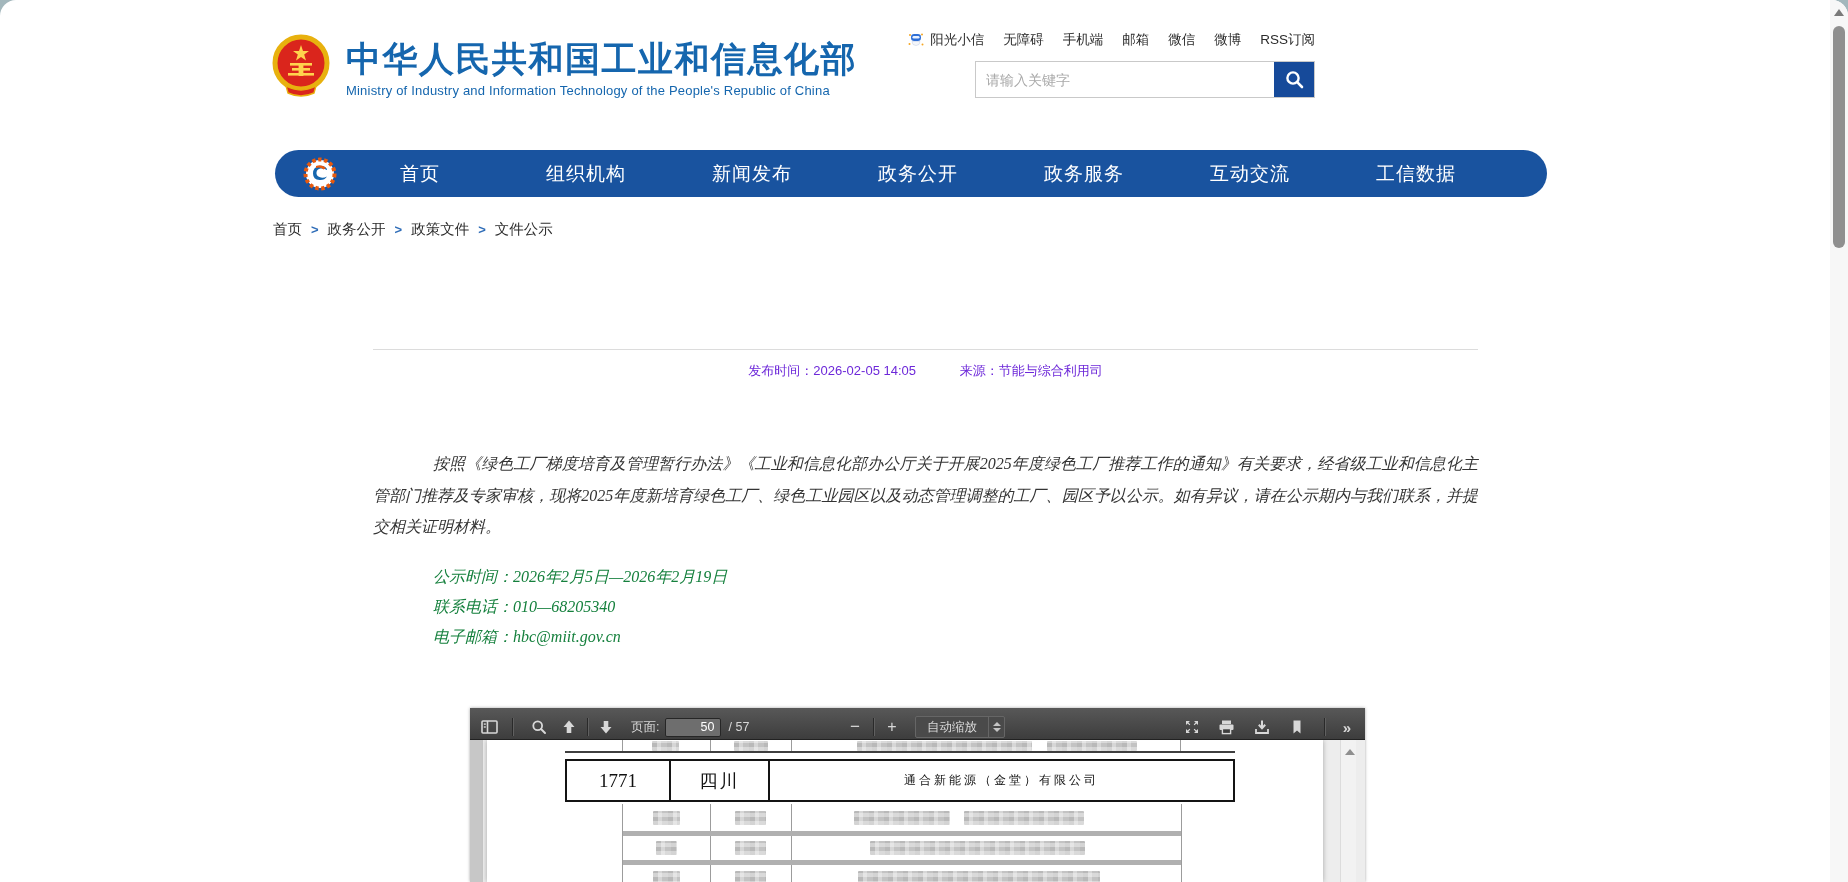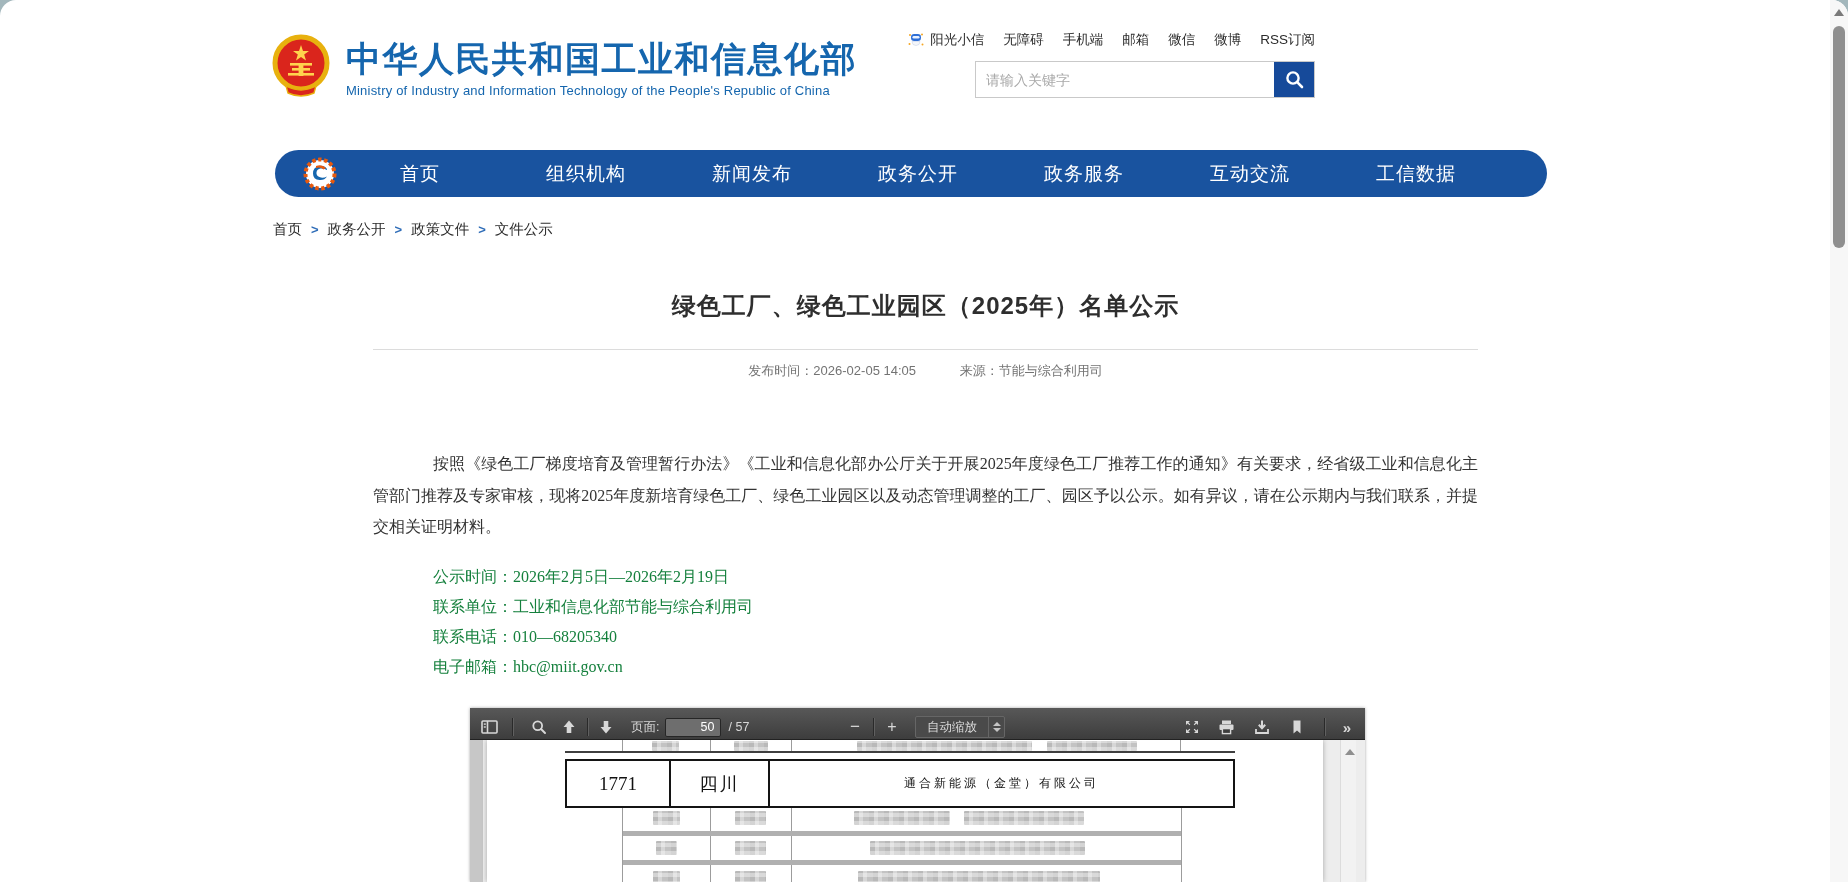--- a/index.html
+++ b/index.html
@@ -61,24 +61,24 @@
 
   
   .article { position:absolute; left:373px; top:0; width:1105px; height:882px; }
   .art-title {
     position:absolute; top:290px; width:100%; text-align:center;
     font-size:24px; font-weight:bold; color:#2e2e2e; letter-spacing:1px;
   }
   .art-hr { position:absolute; top:349px; left:0; width:100%; border-top:1px solid #dcdcdc; }
   .art-meta {
     position:absolute; top:362px; width:100%; text-align:center;
-    font-size:13px; color:#737373;
+    font-size:13px; color:#6d28d9;
   }
   .art-meta span { margin:0 20px; }
-  .serif { font-family:"Liberation Serif","DejaVu Serif",serif; }
+  .serif { font-family:"Liberation Serif","DejaVu Serif",serif;font-style:italic; }
   .art-para {
     position:absolute; top:448px; left:0; width:100%;
     font-size:16px; line-height:31.5px; color:#333; text-align:justify; text-indent:60px;
   }
   .art-info {
     position:absolute; top:562px; left:60px;
     font-size:16px; line-height:30px; color:#15803d;
   }
 
   
@@ -123,21 +123,21 @@
   }
   .pdf-scroll .tri { position:absolute; top:9px; left:4px; width:0; height:0;
     border-left:5px solid transparent; border-right:5px solid transparent; border-bottom:6px solid #8f8f8f; cursor:pointer; }
 
   
   .tpartial { position:absolute; left:135px; top:0; width:560px; height:11px; }
   .tpartial .pcol { position:absolute; top:0; bottom:0; border-left:1.5px solid #9c9c9c; }
   .dark-line { position:absolute; left:78px; top:11px; width:670px; height:2px; background:#3f3f3f; }
 
   .clear-row {
-    position:absolute; left:78px; top:19px; width:670px; height:49px; z-index:3;
+    position:absolute; left:78px; top:19px; width:670px; height:43px; z-index:3;
     border:2.5px solid #141414; background:#fff; display:flex;
     font-family:"Liberation Serif","DejaVu Serif",serif; color:#111;
   }
   .cr-c1 { width:104px; border-right:2px solid #141414; display:flex; align-items:center; justify-content:center; font-size:19px; }
   .cr-c2 { width:99px;  border-right:2px solid #141414; display:flex; align-items:center; justify-content:center; font-size:18px; letter-spacing:2px; }
   .cr-c3 { flex:1; display:flex; align-items:center; justify-content:center; font-size:12px; letter-spacing:3px; font-weight:500; }
 
   .btable { position:absolute; left:135px; top:64px; width:560px; border-left:1.5px solid #9c9c9c; border-right:1.5px solid #9c9c9c; }
   .brow { display:flex; align-items:center; }
   .bc1 { width:88px; height:100%; border-right:1.5px solid #9c9c9c; display:flex; align-items:center; }
@@ -256,30 +256,28 @@
     <span class="bc-item">首页</span>
     <span class="sep">&gt;</span>
     <span class="bc-item">政务公开</span>
     <span class="sep">&gt;</span>
     <span class="bc-item">政策文件</span>
     <span class="sep">&gt;</span>
     <span class="bc-item">文件公示</span>
   </div>
 
   <div class="article">
-    <div class="art-title">绿色工厂、绿色工业园区（2025年）名单公示</div>
     <div class="art-hr"></div>
     <div class="art-meta">
       <span>发布时间：2026-02-05 14:05</span>
       <span>来源：节能与综合利用司</span>
     </div>
     <div class="art-para serif">按照《绿色工厂梯度培育及管理暂行办法》《工业和信息化部办公厅关于开展2025年度绿色工厂推荐工作的通知》有关要求，经省级工业和信息化主管部门推荐及专家审核，现将2025年度新培育绿色工厂、绿色工业园区以及动态管理调整的工厂、园区予以公示。如有异议，请在公示期内与我们联系，并提交相关证明材料。</div>
     <div class="art-info serif">
       <div>公示时间：2026年2月5日—2026年2月19日</div>
-      <div>联系单位：工业和信息化部节能与综合利用司</div>
       <div>联系电话：010—68205340</div>
       <div>电子邮箱：hbc@miit.gov.cn</div>
     </div>
 
   </div>
 
   <div class="pdf">
     <div class="pdf-toolbar">
       <div class="tbg" style="left:6px;">
         <div class="tb-btn">

